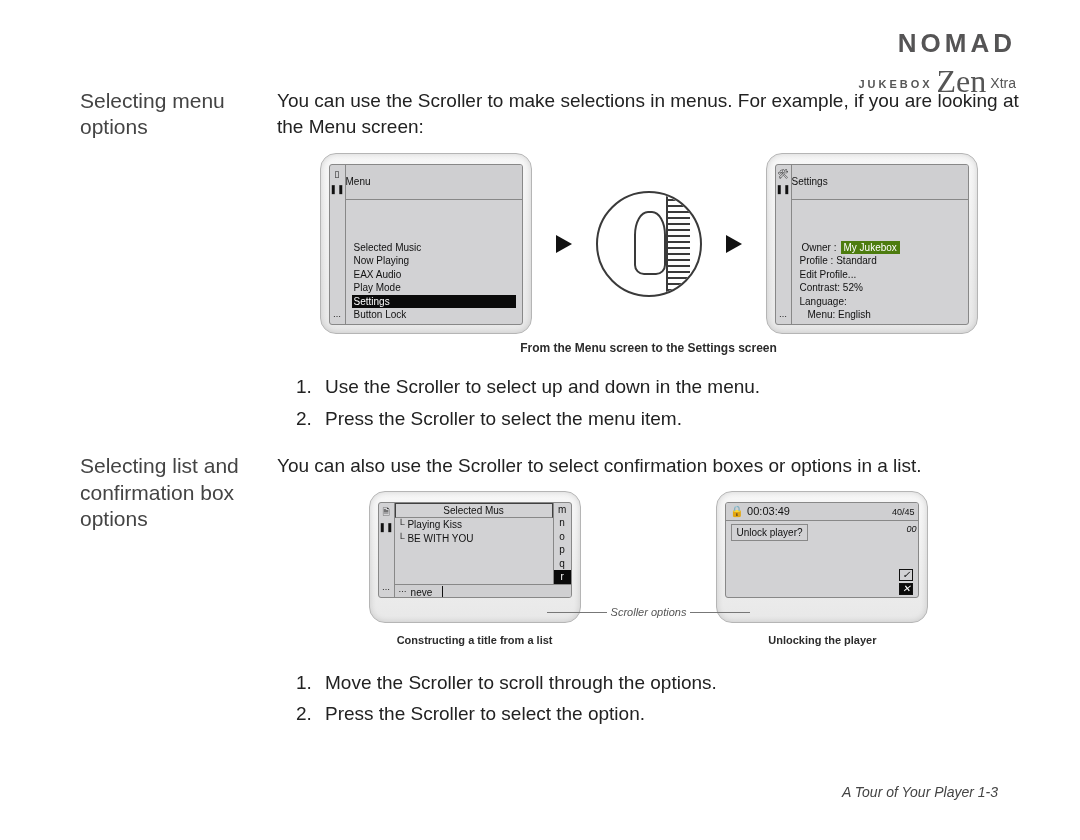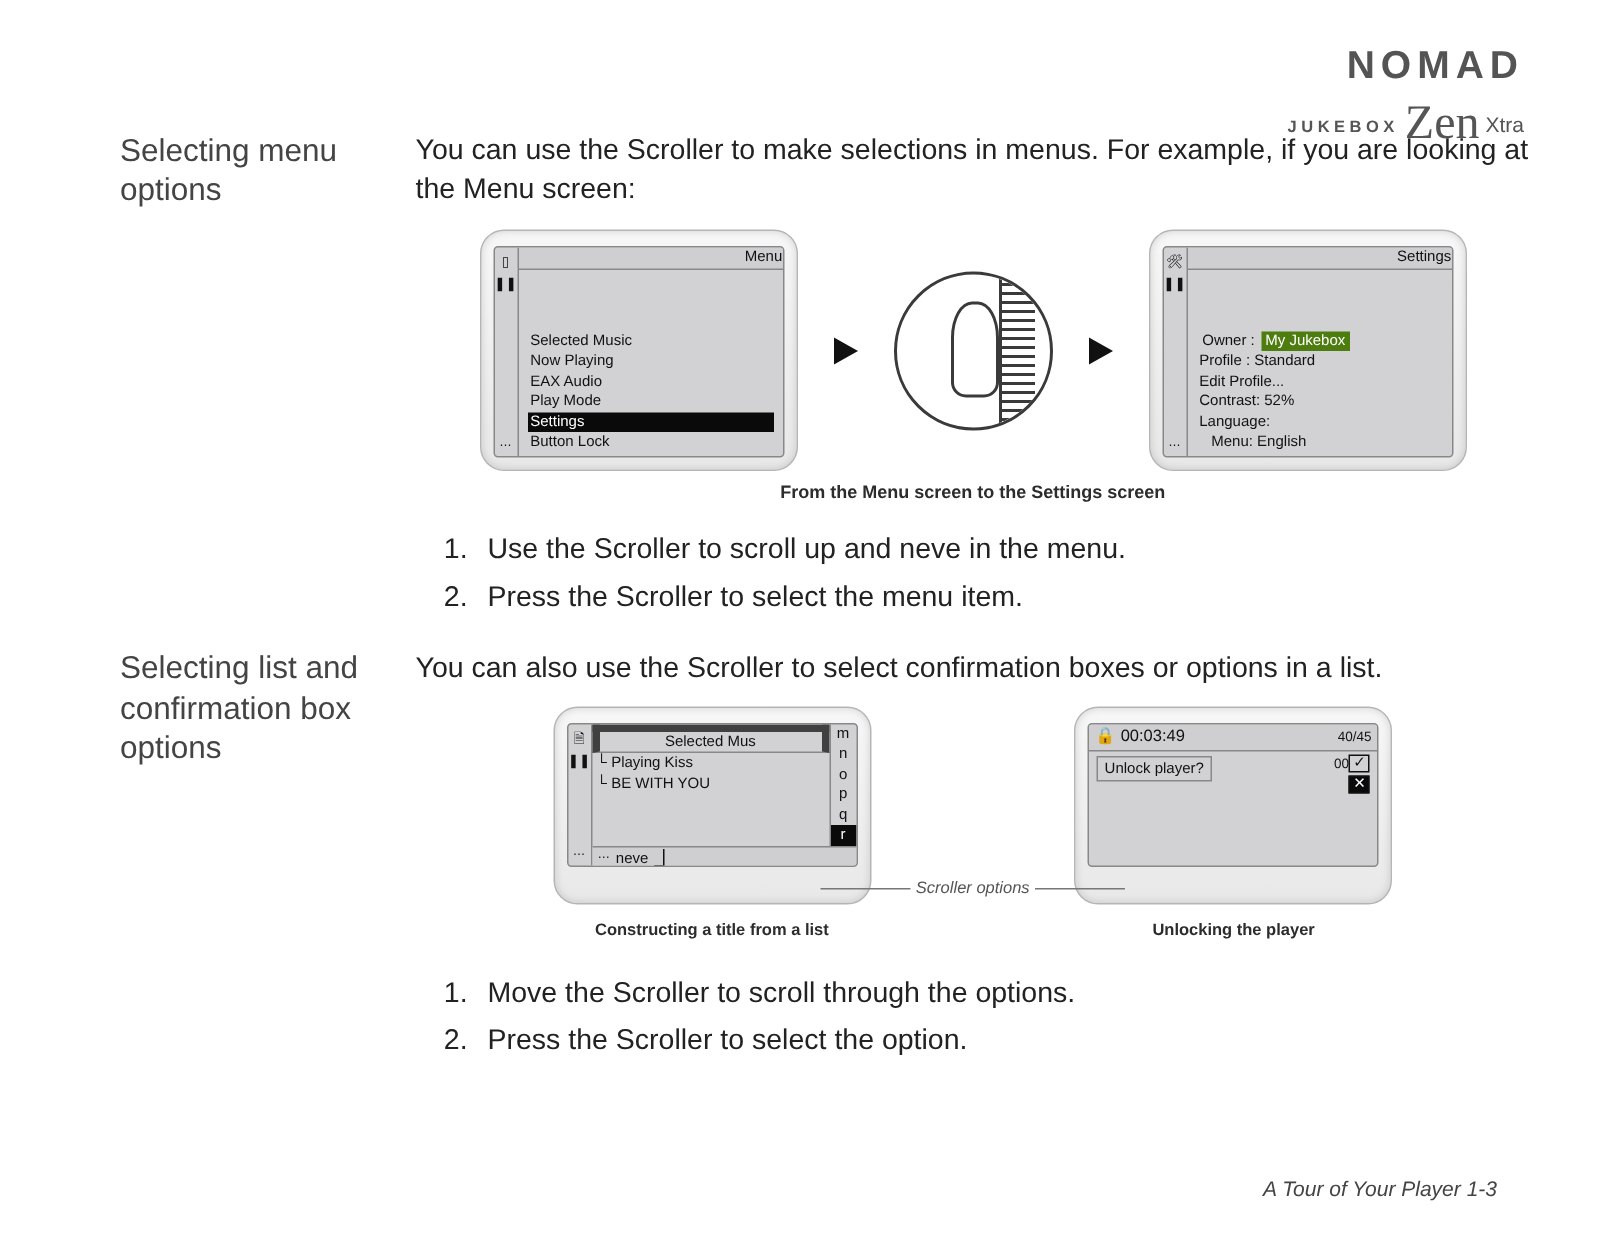--- a/index.html
+++ b/index.html
@@ -48,21 +48,21 @@
     border: 1px solid #888;
     border-radius: 3px;
     font-size: 10px;
     color: #111;
     overflow: hidden;
   }
   .screen.withside { display: flex; }
   .side-icons { width: 16px; border-right: 1px solid #888; display: flex; flex-direction: column; align-items: center; gap: 1px; padding-top: 2px; font-size: 9px; }
   .side-icons span { display: block; height: 14px; line-height: 14px; }
   .screen-body { flex: 1; }
-  .titlebar { text-align: right; font-weight: 400; border-bottom: 1px solid #888; font-size: 10px; padding: 0 0; background: #cfcfd1; }
+  .titlebar { text-align: left; font-weight: 400; border-bottom: 1px solid #888; font-size: 10px; padding: 10px 0; background: #cfcfd1; }
   .menu-list { padding: 1px 6px 2px 6px; margin-top: 40px; }
   .menu-item { font-size: 10px; padding: 0 2px; white-space: nowrap; }
   .menu-item.sel { background: #0a0a0a; color: #fff; }
   .kv { font-size: 10px; padding: 0 4px; display: flex; gap: 4px; align-items: center; }
   .kv .hl { background: #4d7c0f; color: #fff; padding: 0 3px; }
   .indent { padding-left: 10px; }
 
   
   .arrow-right { width: 0; height: 0; border-top: 9px solid transparent; border-bottom: 9px solid transparent; border-left: 16px solid #111; }
 
@@ -179,21 +179,21 @@
               <div class="menu-item">Language:</div>
               <div class="menu-item indent">Menu: English</div>
             </div>
           </div>
         </div>
       </div>
     </div>
     <div class="fig-caption">From the Menu screen to the Settings screen</div>
 
     <ol>
-      <li>Use the Scroller to scroll up and neve in the menu.</li>
+      <li>Use the Scroller to select up and down in the menu.</li>
       <li>Press the Scroller to select the menu item.</li>
     </ol>
   </div>
 </div>
 
 <div class="section">
   <div class="sec-heading">Selecting list and confirmation box options</div>
   <div class="sec-body">
     <div>You can also use the Scroller to select confirmation boxes or options in a list.</div>
 
@@ -204,21 +204,21 @@
           <div class="screen withside" style="height:96px;">
             <div class="side-icons">
               <span>🗎</span>
               <span>❚❚</span>
               <span style="flex:1"></span>
               <span style="font-size:8px;">⋯</span>
             </div>
             <div class="screen-body" style="display:flex; flex-direction:column;">
               <div class="list-body" style="flex:1;">
                 <div style="flex:1; border-right:0;">
-                  <div class="inner-title" style="border:5px solid #404040; border-bottom:1px solid #888;">Selected Mus</div>
+                  <div class="inner-title" style="border:1px solid #404040; border-bottom:1px solid #888;">Selected Mus</div>
                   <div class="songs">
                     <div>└ <span>Playing Kiss</span></div>
                     <div>└ <span>BE WITH YOU</span></div>
                   </div>
                 </div>
                 <div class="letter-col">
                   <div>m</div>
                   <div>n</div>
                   <div>o</div>
                   <div>p</div>
@@ -248,21 +248,21 @@
                 <span>00:03:49</span>
               </span>
               <span>
                 <span style="font-size:9px;">40/45</span>
               </span>
             </div>
             <div style="flex:1; display:flex;">
               <div style="flex:1; padding:3px 5px;">
                 <div style="border:1px solid #888; padding:1px 4px; font-size:10px; display:inline-block;">Unlock player?</div>
               </div>
-              <div style="display:flex; flex-direction:row; justify-content:space-between; padding:2px 2px;">
+              <div style="display:flex; flex-direction:column; justify-content:space-between; padding:2px 2px;font-style:italic;">
                 <span style="font-size:9px; text-align:right;">00</span>
                 <div class="check-x">
                   <div class="checkbox">✓</div>
                   <div class="checkbox filled">✕</div>
                 </div>
               </div>
             </div>
           </div>
         </div>
         <div class="fig-caption sm" style="margin-top:10px;">Unlocking the player</div>

